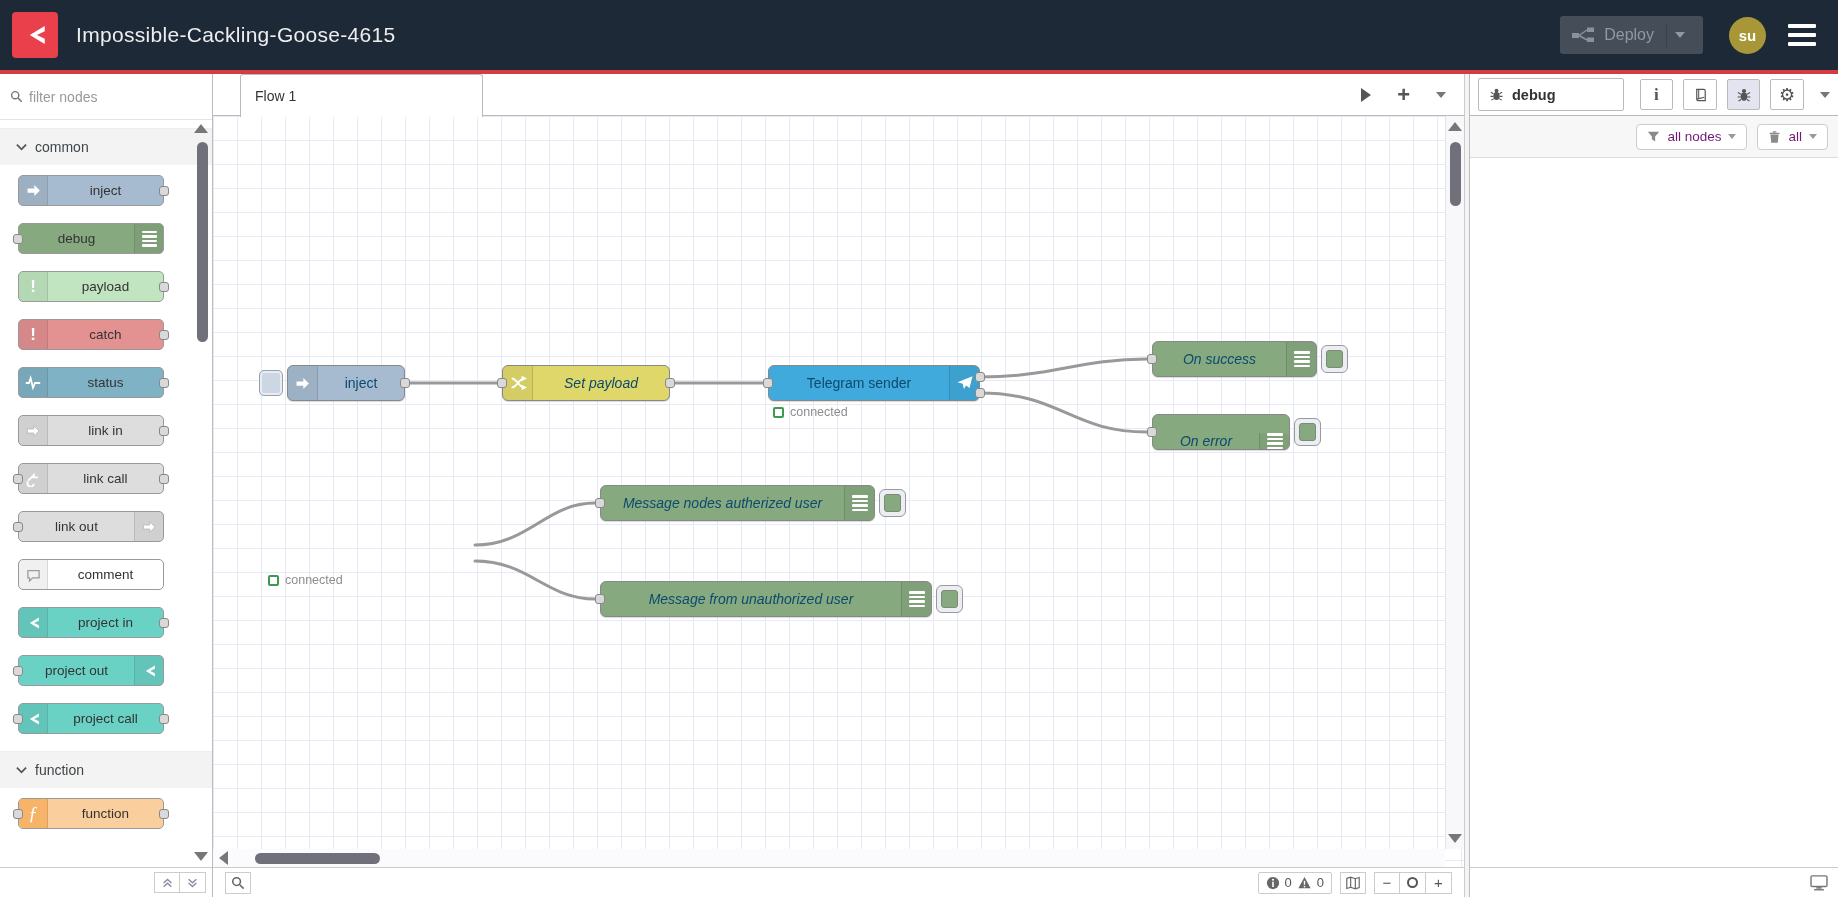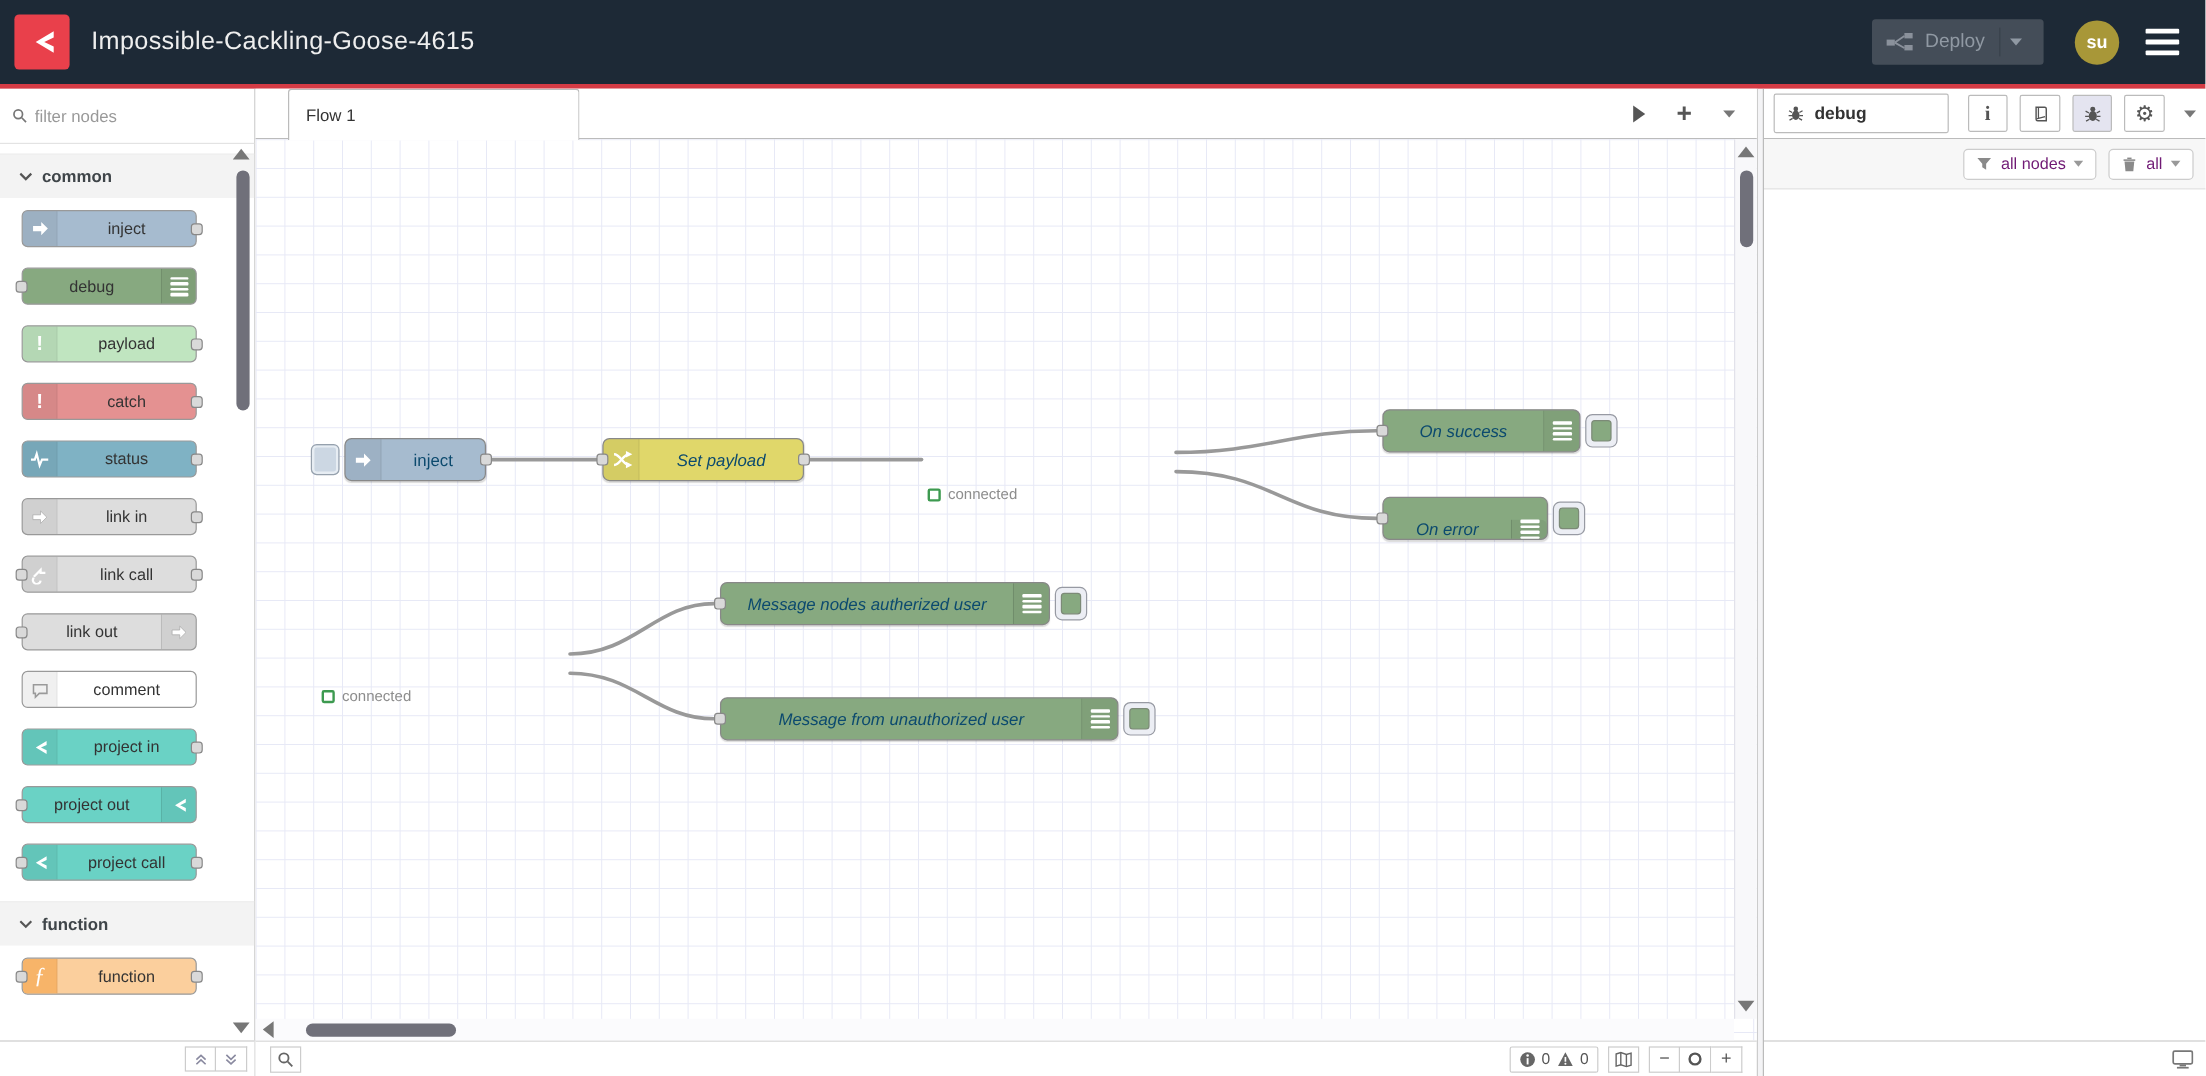--- a/index.html
+++ b/index.html
@@ -22,21 +22,21 @@
 
   
   .main { flex:1; display:flex; min-height:0; }
 
   
   .palette { width:213px; border-right:1px solid #bbb; display:flex; flex-direction:column; background:#fff; }
   .palette-search { height:46px; border-bottom:1px solid #e3e3e3; display:flex; align-items:center; padding:14px 10px; gap:6px; }
   .palette-search input { border:none; outline:none; font-size:14px; color:#555; width:150px; background:transparent; }
   .palette-search input::placeholder { color:#999; }
   .pscroll { flex:1; position:relative; overflow:hidden; padding-top:8px; }
-  .pcat { height:37px; background:#f3f3f3; border-top:1px solid #eee; display:flex; align-items:center; gap:8px; padding-left:16px; color:#3f4549; font-weight:bold; font-size:14px; margin-bottom:10px; }
+  .pcat { height:37px; background:#f3f3f3; border-top:1px solid #eee; display:flex; align-items:center; gap:8px; padding-left:16px; color:#3f4549; font-weight:normal; font-size:14px; margin-bottom:10px; }
   .pitem { position:relative; width:146px; height:31px; margin:0 0 17px 18px; border:1px solid #999; border-radius:5px; background:var(--c); display:flex; align-items:stretch; cursor:grab; }
   .pstrip { width:29px; display:flex; align-items:center; justify-content:center; background:rgba(0,0,0,0.06); }
   .pstrip.left { border-right:1px solid rgba(0,0,0,0.10); border-radius:4px 0 0 4px; }
   .pstrip.right { border-left:1px solid rgba(0,0,0,0.10); border-radius:0 4px 4px 0; }
   .plabel { flex:1; display:flex; align-items:center; justify-content:center; font-size:13.5px; color:#333; }
   .pport { position:absolute; width:10px; height:10px; background:#d9d9d9; border:1px solid #888; border-radius:3px; top:10px; }
   .pport.out { right:-6px; } .pport.in { left:-6px; }
   .excl { color:#fff; font-weight:bold; font-size:17px; }
   .fnchar { color:#fff; font-size:19px; font-family:"Liberation Serif",serif; font-style:italic; }
   .bars { display:flex; flex-direction:column; gap:2px; }
@@ -358,20 +358,31 @@
                 </g>
                 <path d="M14 2 l6 3 -6 3z" fill="#fff"></path>
                 <path d="M14 12 l6 3 -6 3z" fill="#fff"></path>
               </svg>
             </div>
           <span class="lbl it">Set payload</span>
           <span class="fport" style="left:-6px; top:12px;"></span>
           <span class="fport" style="right:-6px; top:12px;"></span>
         </div>
 
+        <div class="fnode" style="--c:var(--node-telegram); left:555px; top:249px; width:212px;">
+          <span class="lbl">Telegram sender</span>
+          <div class="fstrip right">
+              <svg width="20" height="18" viewBox="0 0 24 24">
+                <path d="M22 3 L2 11 L9 13 L10.5 20 L13.5 15.2 L18 18.5 Z" fill="#fff"></path>
+              </svg>
+            </div>
+          <span class="fport" style="left:-6px; top:12px;"></span>
+          <span class="fport" style="right:-6px; top:6px;"></span>
+          <span class="fport" style="right:-6px; top:22px;"></span>
+        </div>
         <div class="nstatus" style="left:560px; top:289px;">
           <span class="dot"></span>
           <span class="txt">connected</span>
         </div>
 
         <div class="toggle-btn" style="left:1108px; top:229px;">
             <i></i>
           </div>
         <div class="fnode" style="--c:var(--node-debug); left:939px; top:225px; width:165px;">
           <span class="lbl it">On success</span>

